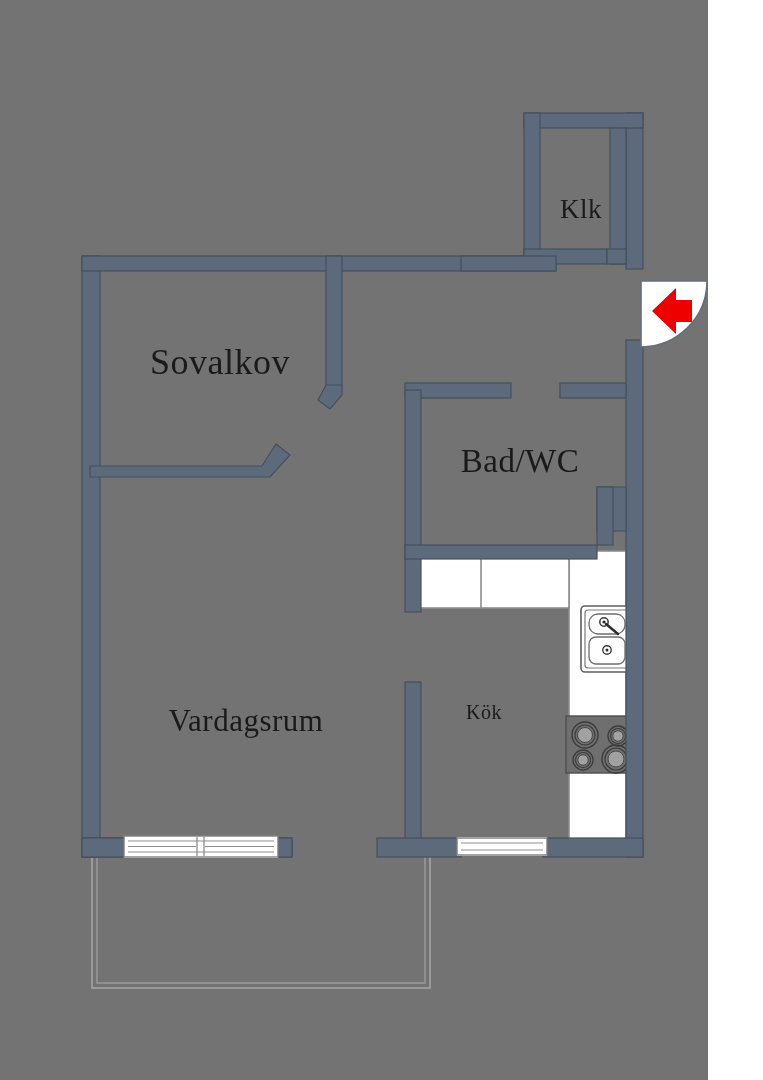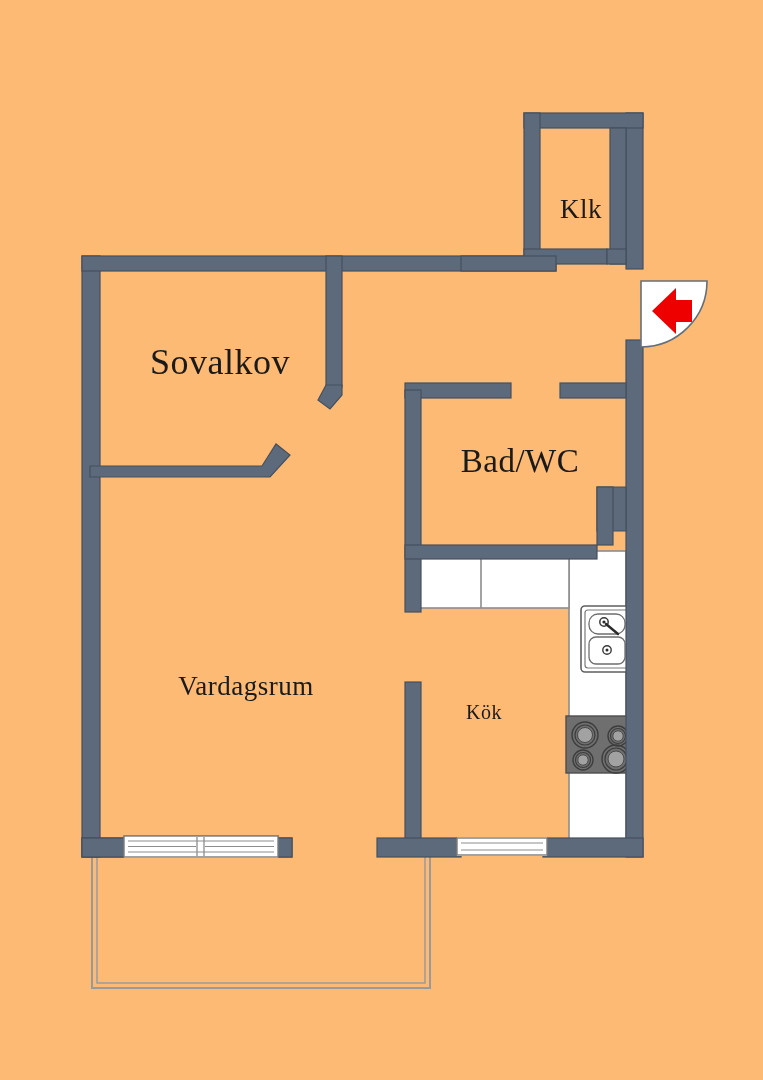--- a/index.html
+++ b/index.html
@@ -8,44 +8,44 @@
     background: #ffffff;
   }
   body {
     width: 763px;
     height: 1080px;
     font-family: "Liberation Serif", serif;
     overflow: hidden;
   }
   #floorplan-root {
     position: relative;
-    width: 763px;
+    width: 708px;
     height: 1080px;
-    background: #fdba74;
+    background: #737373;
     text-align: right;
   }
   #plan-svg {
     position: absolute;
     left: 0;
     top: 0;
     width: 763px;
     height: 1080px;
     display: block;
   }
   .room-label {
     position: absolute;
     color: #1a1a1a;
     font-family: "Liberation Serif", serif;
     font-weight: 400;
     white-space: nowrap;
     transform: translate(-50%, -50%);
     letter-spacing: 0.5px;
   }
   .label-sovalkov { font-size: 36px; }
-  .label-vardagsrum { font-size: 27px; }
+  .label-vardagsrum { font-size: 31px; margin-top: 35px; }
   .label-badwc { font-size: 33px; }
   .label-kok { font-size: 20px; }
   .label-klk { font-size: 27px; }
 </style>
 </head>
 <body>
 
 <div id="floorplan-root">
 
   <svg id="plan-svg" viewBox="0 0 763 1080" xmlns="http://www.w3.org/2000/svg">

